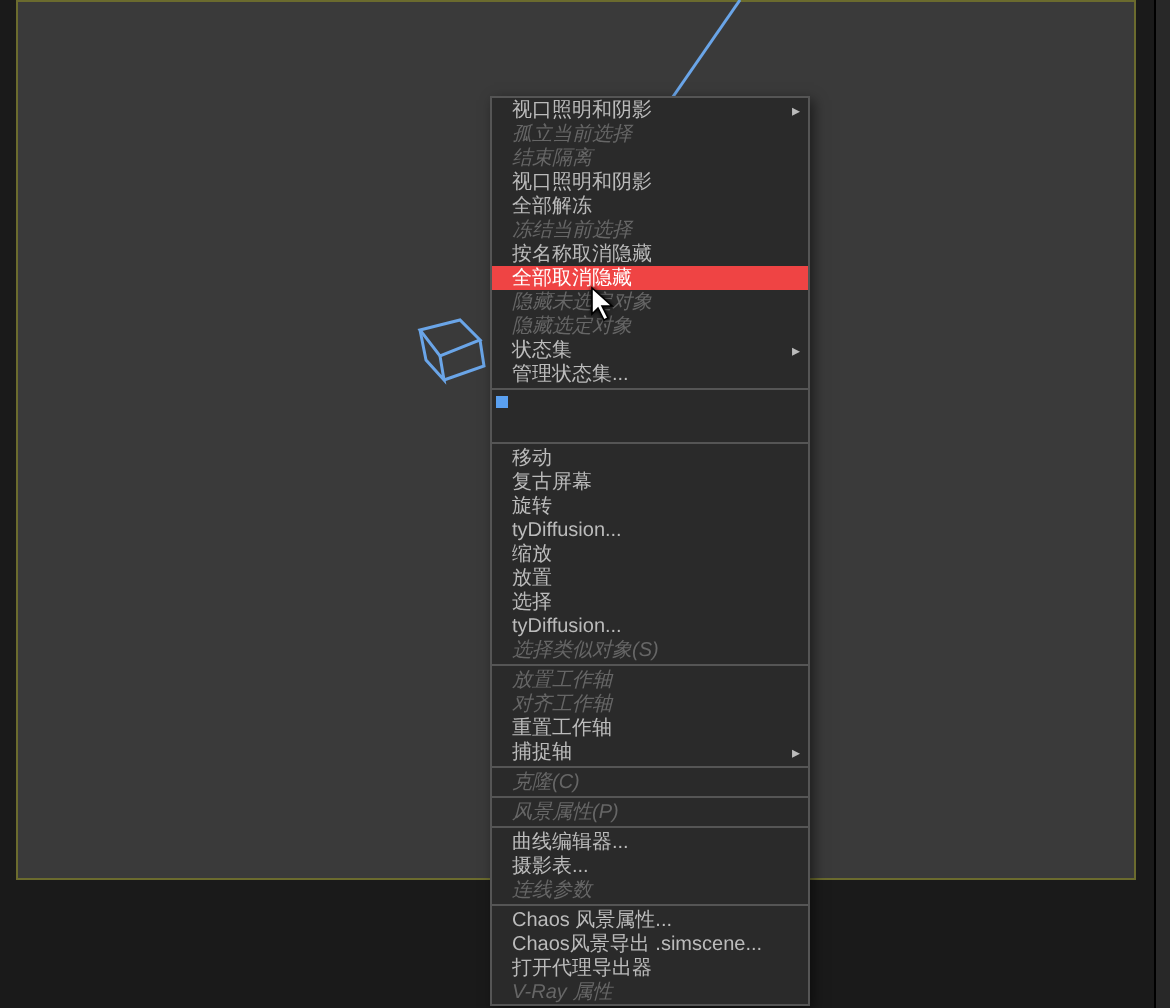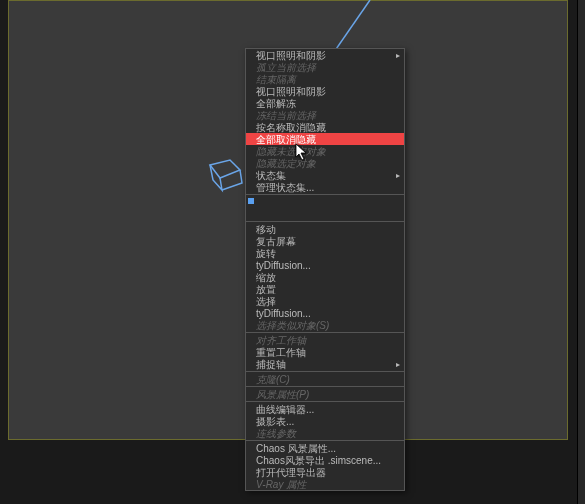--- a/index.html
+++ b/index.html
@@ -154,20 +154,21 @@
     <div class="menu-item">移动</div>
     <div class="menu-item">复古屏幕</div>
     <div class="menu-item">旋转</div>
     <div class="menu-item">tyDiffusion...</div>
     <div class="menu-item">缩放</div>
     <div class="menu-item">放置</div>
     <div class="menu-item">选择</div>
     <div class="menu-item">tyDiffusion...</div>
     <div class="menu-item disabled">选择类似对象(S)</div>
     <div class="menu-sep"></div>
+    <div class="menu-item disabled">放置工作轴</div>
     <div class="menu-item disabled">对齐工作轴</div>
     <div class="menu-item">重置工作轴</div>
     <div class="menu-item has-submenu">捕捉轴</div>
     <div class="menu-sep"></div>
     <div class="menu-item disabled">克隆(C)</div>
     <div class="menu-sep"></div>
     <div class="menu-item disabled">风景属性(P)</div>
     <div class="menu-sep"></div>
     <div class="menu-item">曲线编辑器...</div>
     <div class="menu-item">摄影表...</div>

